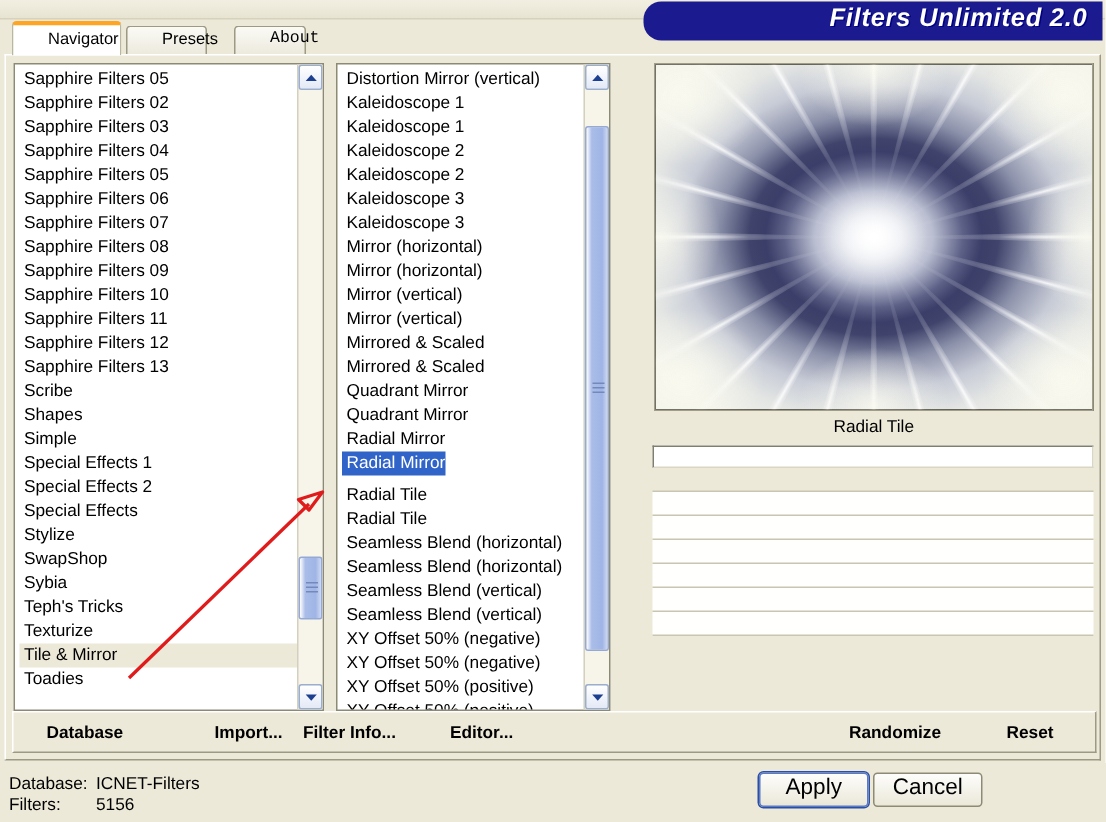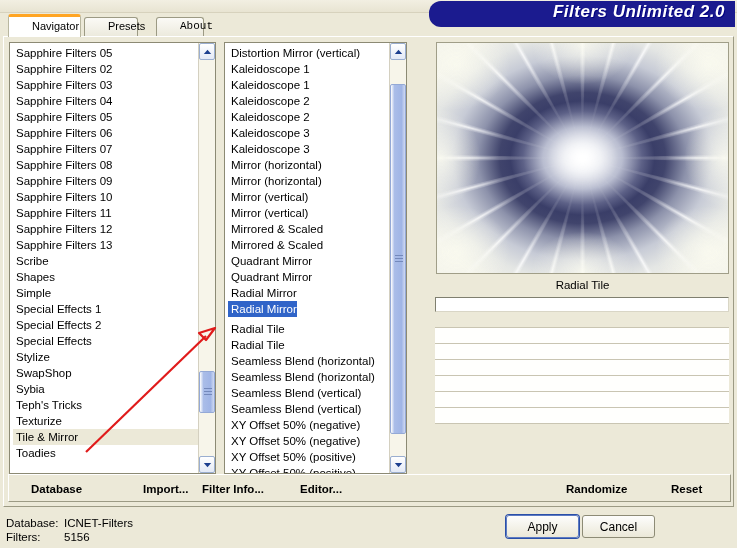--- a/index.html
+++ b/index.html
@@ -222,22 +222,22 @@
     position: absolute; left: 6px; bottom: 4px;
     font-size: 11.5px; color: #000; line-height: 14px;
   }
   .status .row { display: flex; }
   .status .k { width: 58px; }
   .dlgbtn {
     position: absolute; bottom: 10px; height: 23px; width: 73px;
     background: linear-gradient(to bottom, #fdfdfc 0%, #ebe8d8 100%);
     border: 1px solid #8d8b76;
     border-radius: 3px;
-    font-size: 12px; color: #000;
-    display: flex; align-items: center; justify-content: center;
+    font-size: 15px; color: #000;
+    display: flex; align-items: flex-start; justify-content: center;
     cursor: default;
   }
   .dlgbtn.default {
     box-shadow: 0 0 0 1px #2a4fa8;
     border-color: #5c7ac2;
   }
 
   
   .annot { position: absolute; left: 0; top: 0; width: 737px; height: 548px;
            pointer-events: none; z-index: 40; }

